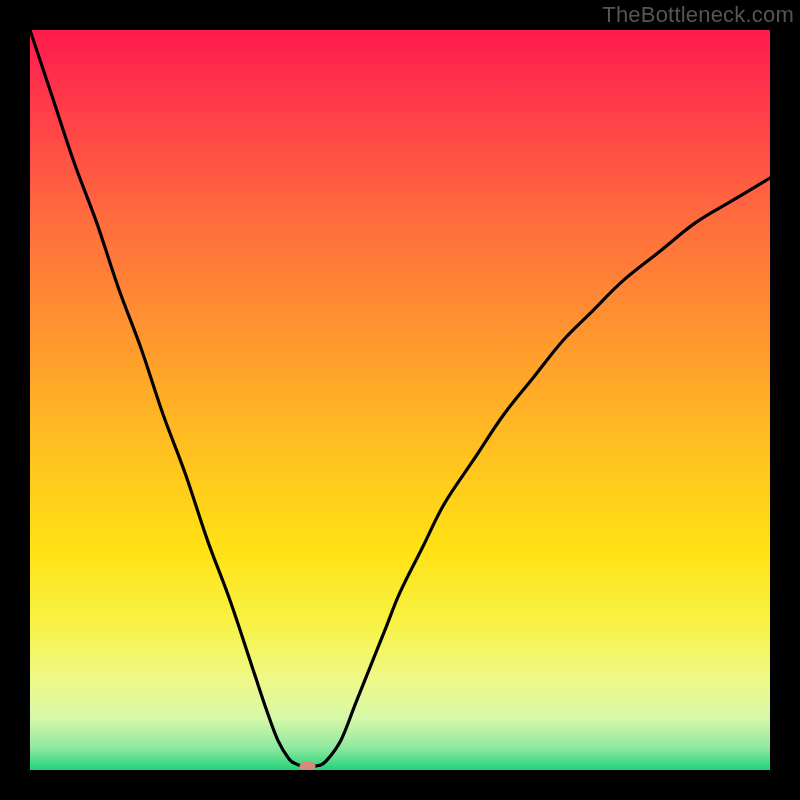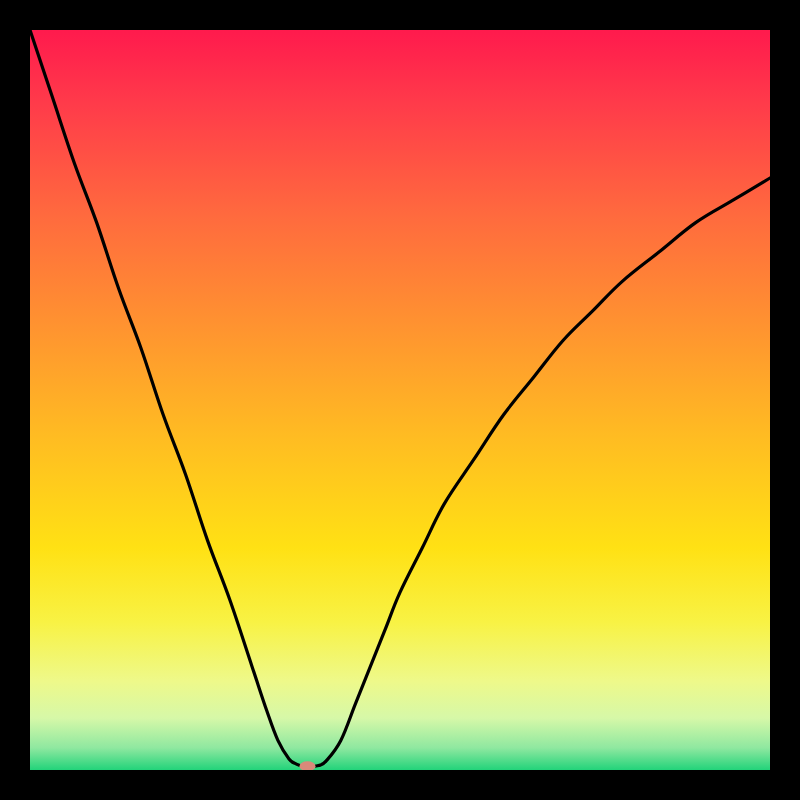--- a/index.html
+++ b/index.html
@@ -43,20 +43,21 @@
     left: 0;
     width: 740px;
     height: 740px;
     z-index: 3;
   }
 </style>
 </head>
 <body>
 
 <div class="frame">
+  <div class="watermark">TheBottleneck.com</div>
 
   <div class="plot-area">
     <svg class="overlay" viewBox="0 0 740 740" preserveAspectRatio="none">
       <defs>
         <linearGradient id="bg-grad" x1="0" y1="0" x2="0" y2="1">
             <stop offset="0%" stop-color="#ff1a4d"></stop>
             <stop offset="10%" stop-color="#ff3b4a"></stop>
             <stop offset="25%" stop-color="#ff6a3e"></stop>
             <stop offset="40%" stop-color="#ff9330"></stop>
             <stop offset="55.00000000000001%" stop-color="#ffbc22"></stop>

